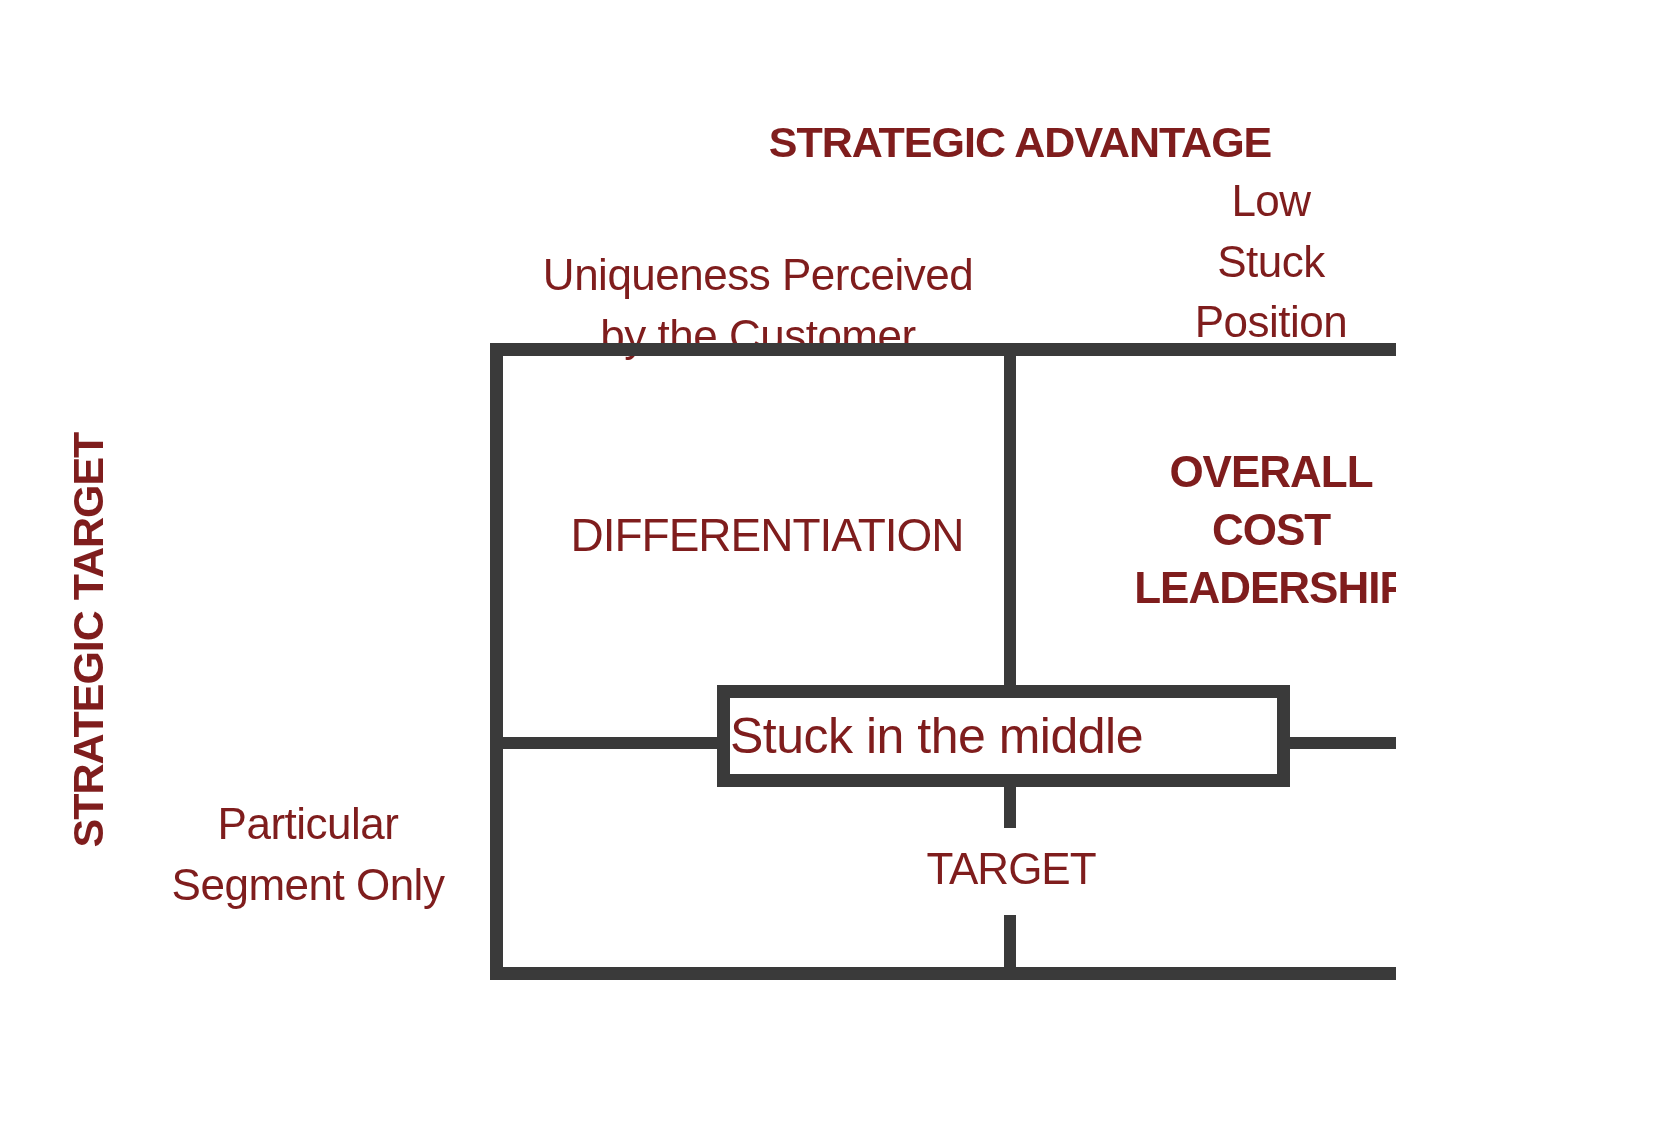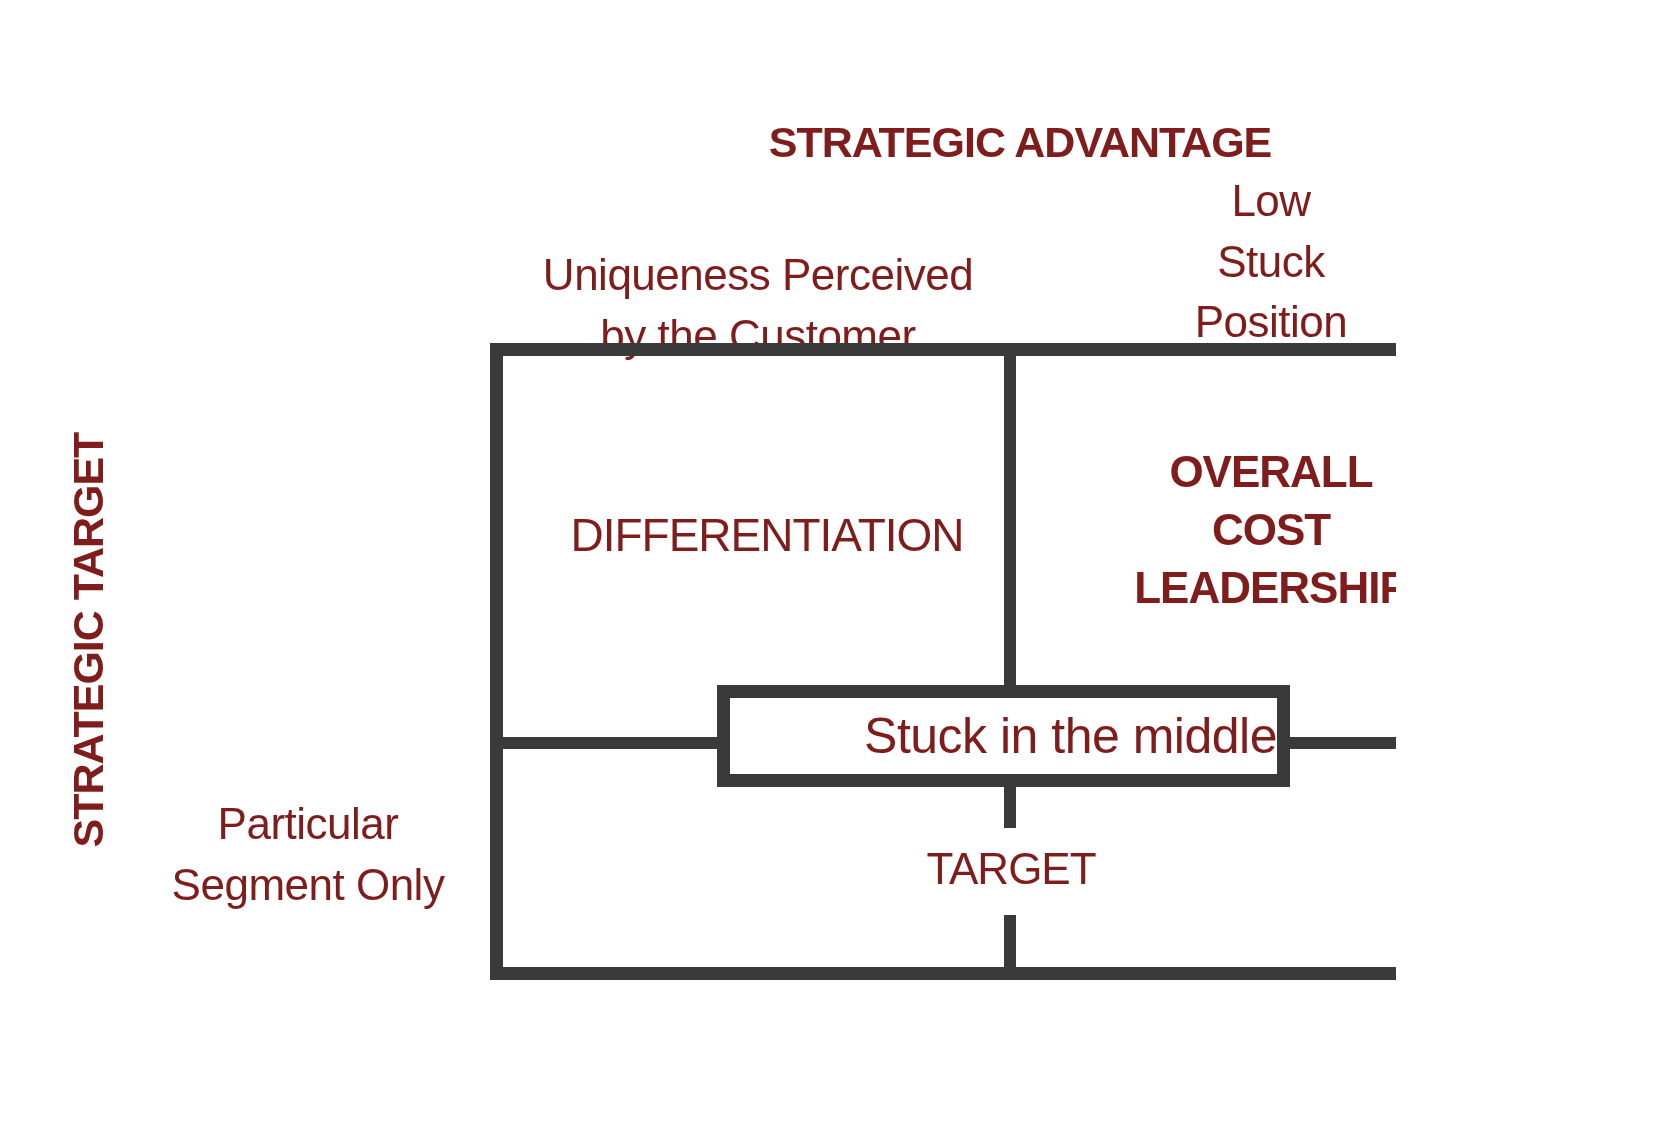--- a/index.html
+++ b/index.html
@@ -49,21 +49,21 @@
   }
   .line { background: #3a3a3a; }
   .stuck-box {
     left: 717px; top: 685px;
     width: 573px; height: 102px;
     box-sizing: border-box;
     background: #ffffff;
     border: 13px solid #3a3a3a;
     display: flex;
     align-items: center;
-    justify-content: flex-end;
+    justify-content: flex-start;
     font-size: 50px;
     letter-spacing: -0.5px;
     white-space: nowrap;
   }
 </style>
 </head>
 <body>
 
 <div class="canvas">
 

